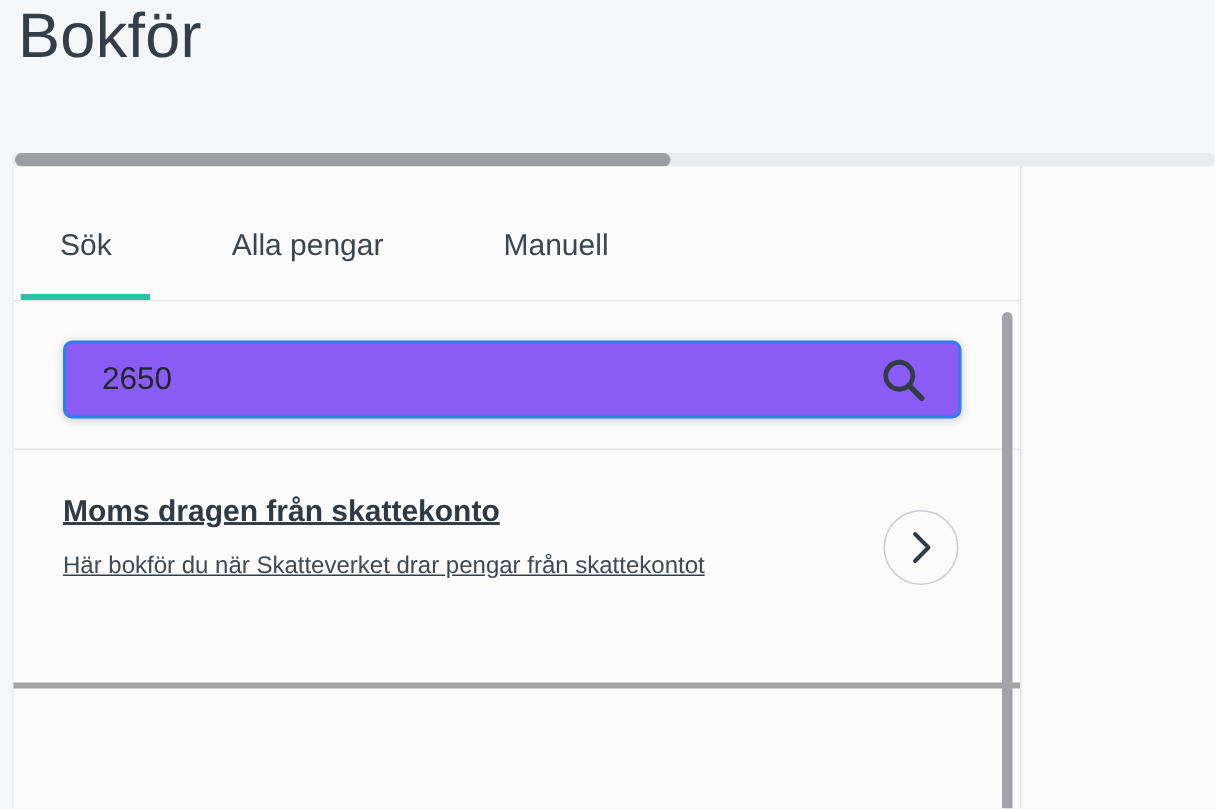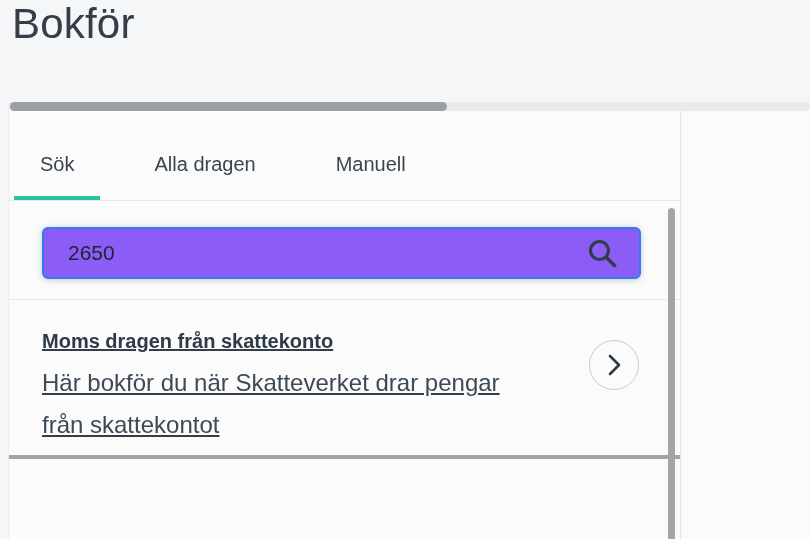--- a/index.html
+++ b/index.html
@@ -75,21 +75,21 @@
     height:159px; padding:30px 100px 8px 33px;
     border-bottom:4px solid #a3a3a3;
     cursor:pointer;
     text-decoration:underline;
   }
   .result-title {
     font-size:20px; font-weight:700; color:#2e3a45;
     margin-bottom:9px;
   }
   .result-desc {
-    font-size:24px; line-height:42px; color:#3d4954;
+    font-size:16px; line-height:31px; color:#3d4954;
     max-width:490px;
   }
   .result-go-btn {
     position:absolute; top:40px; right:41px;
     width:50px; height:50px; border-radius:50%;
     border:1px solid #c8ccd0; background:transparent;
     display:flex; align-items:center; justify-content:center;
     cursor:pointer;
   }
   
@@ -104,21 +104,21 @@
 <h1 class="page-title">Bokför</h1>
 
 <div class="hscroll-track">
   <div class="hscroll-thumb"></div>
 </div>
 
 <div class="main-panel">
 
   <div class="tab-bar">
     <div class="tab active">Sök</div>
-    <div class="tab">Alla dragen</div>
+    <div class="tab">Alla pengar</div>
     <div class="tab">Manuell</div>
   </div>
 
   <div class="search-section">
     <div class="search-box">
       <input class="search-input" type="text" value="2650" style="">
       <svg class="search-icon" viewBox="0 0 30 30" fill="none">
         <circle cx="12.5" cy="12.5" r="9" stroke="#323d48" stroke-width="3.2"></circle>
         <line x1="19.5" y1="19.5" x2="27.5" y2="27.5" stroke="#323d48" stroke-width="3.6" stroke-linecap="round"></line>
       </svg>

